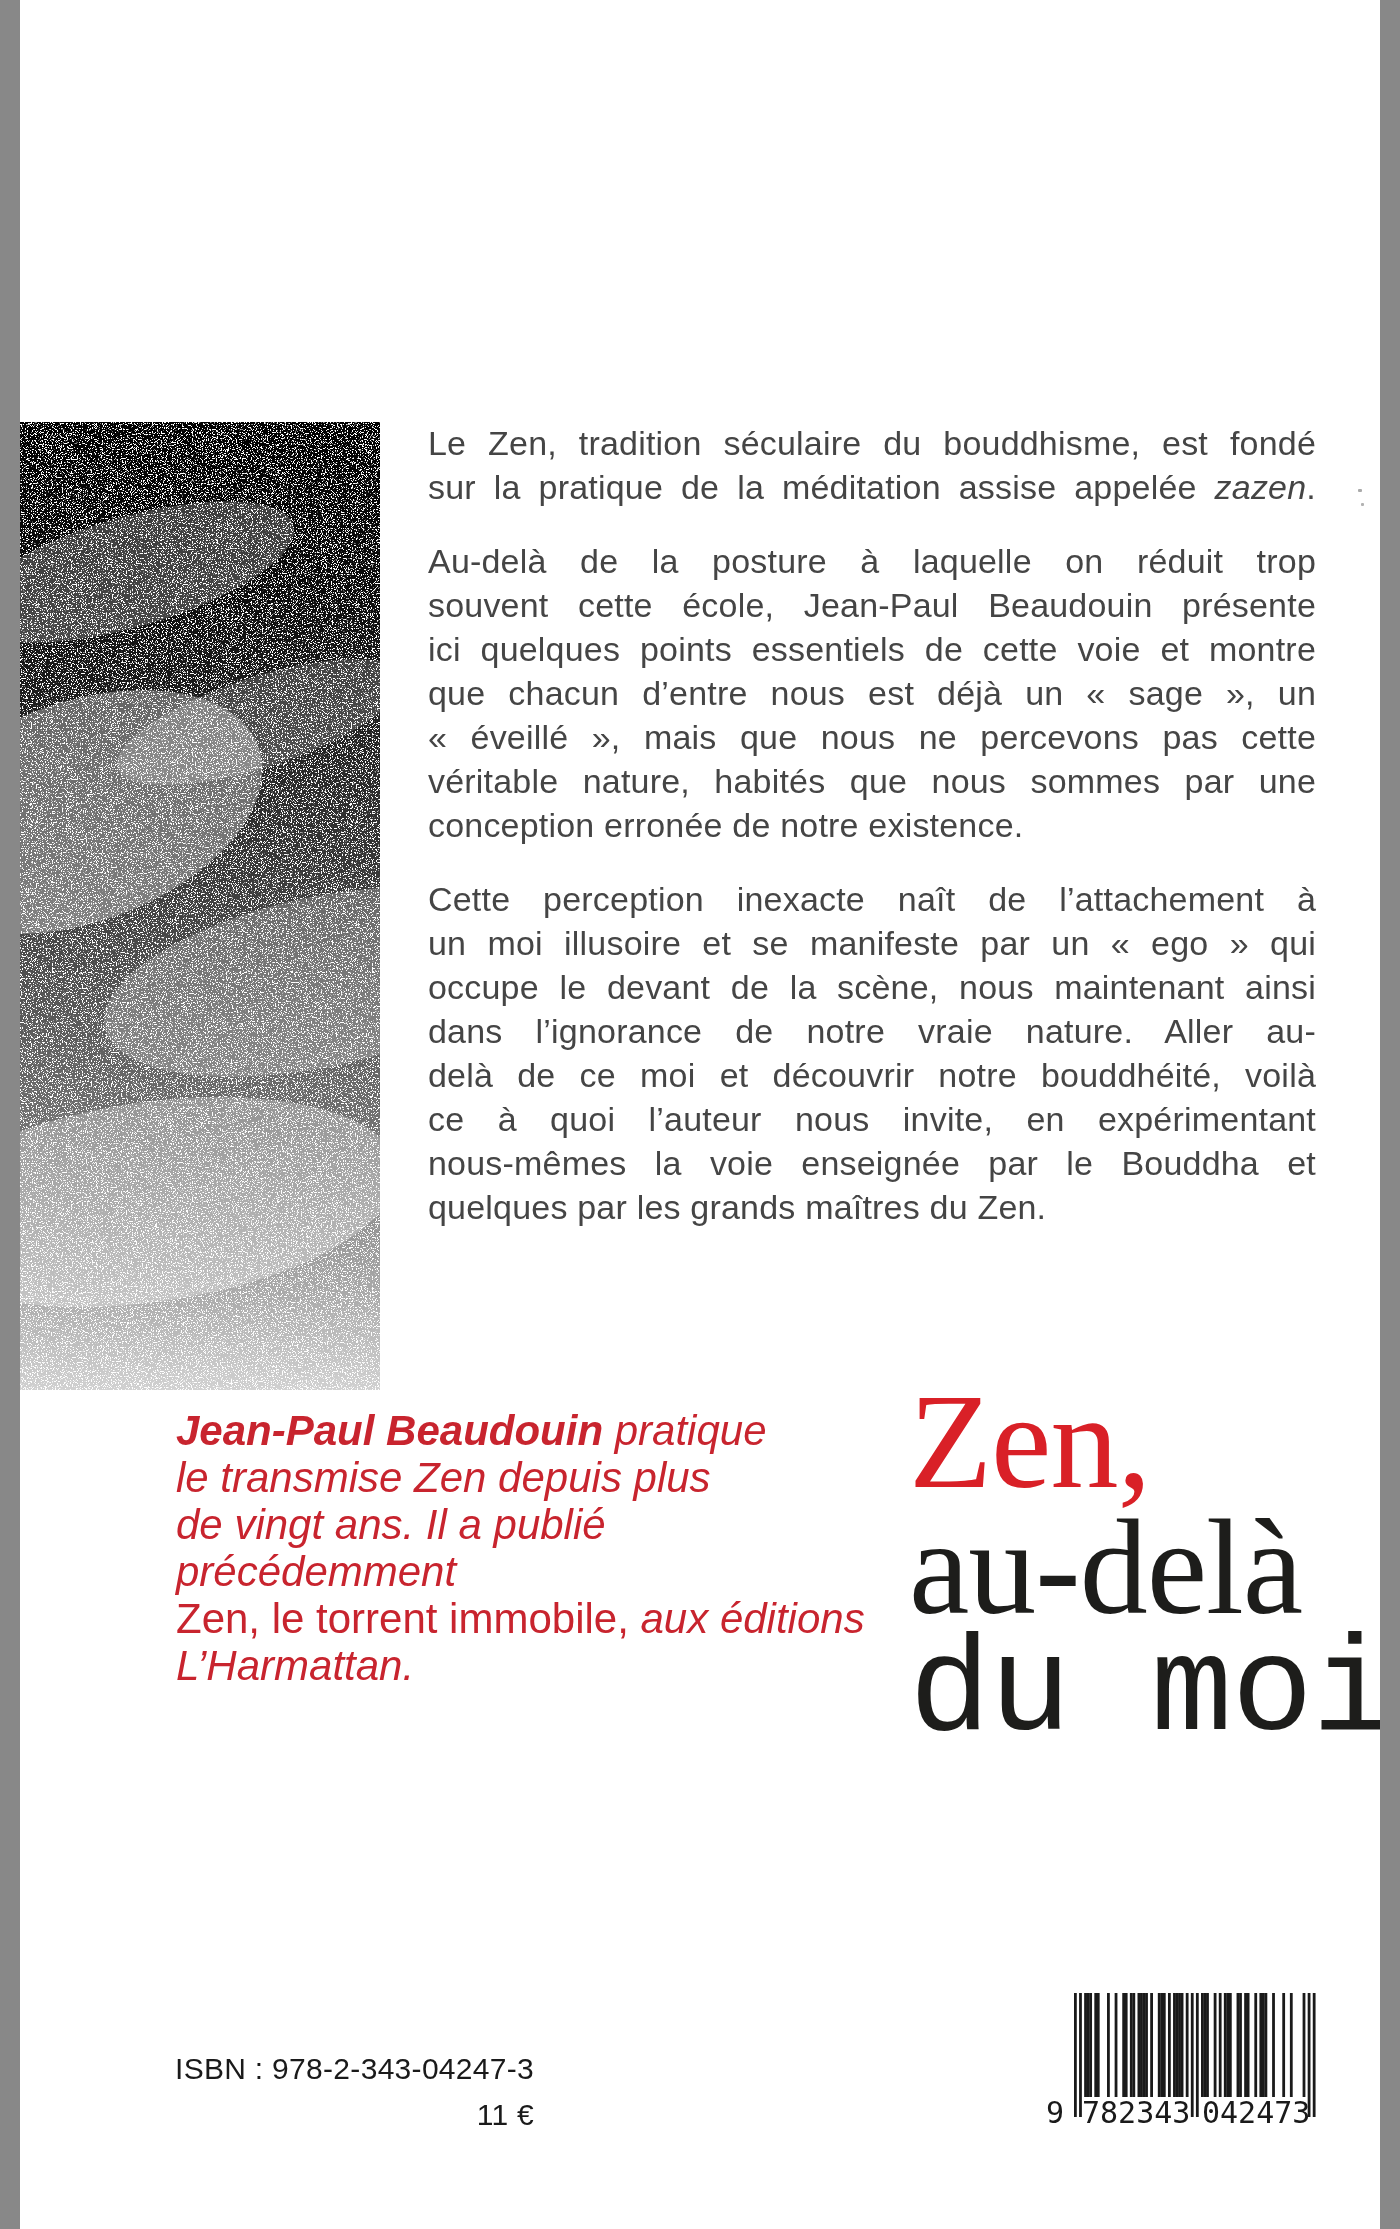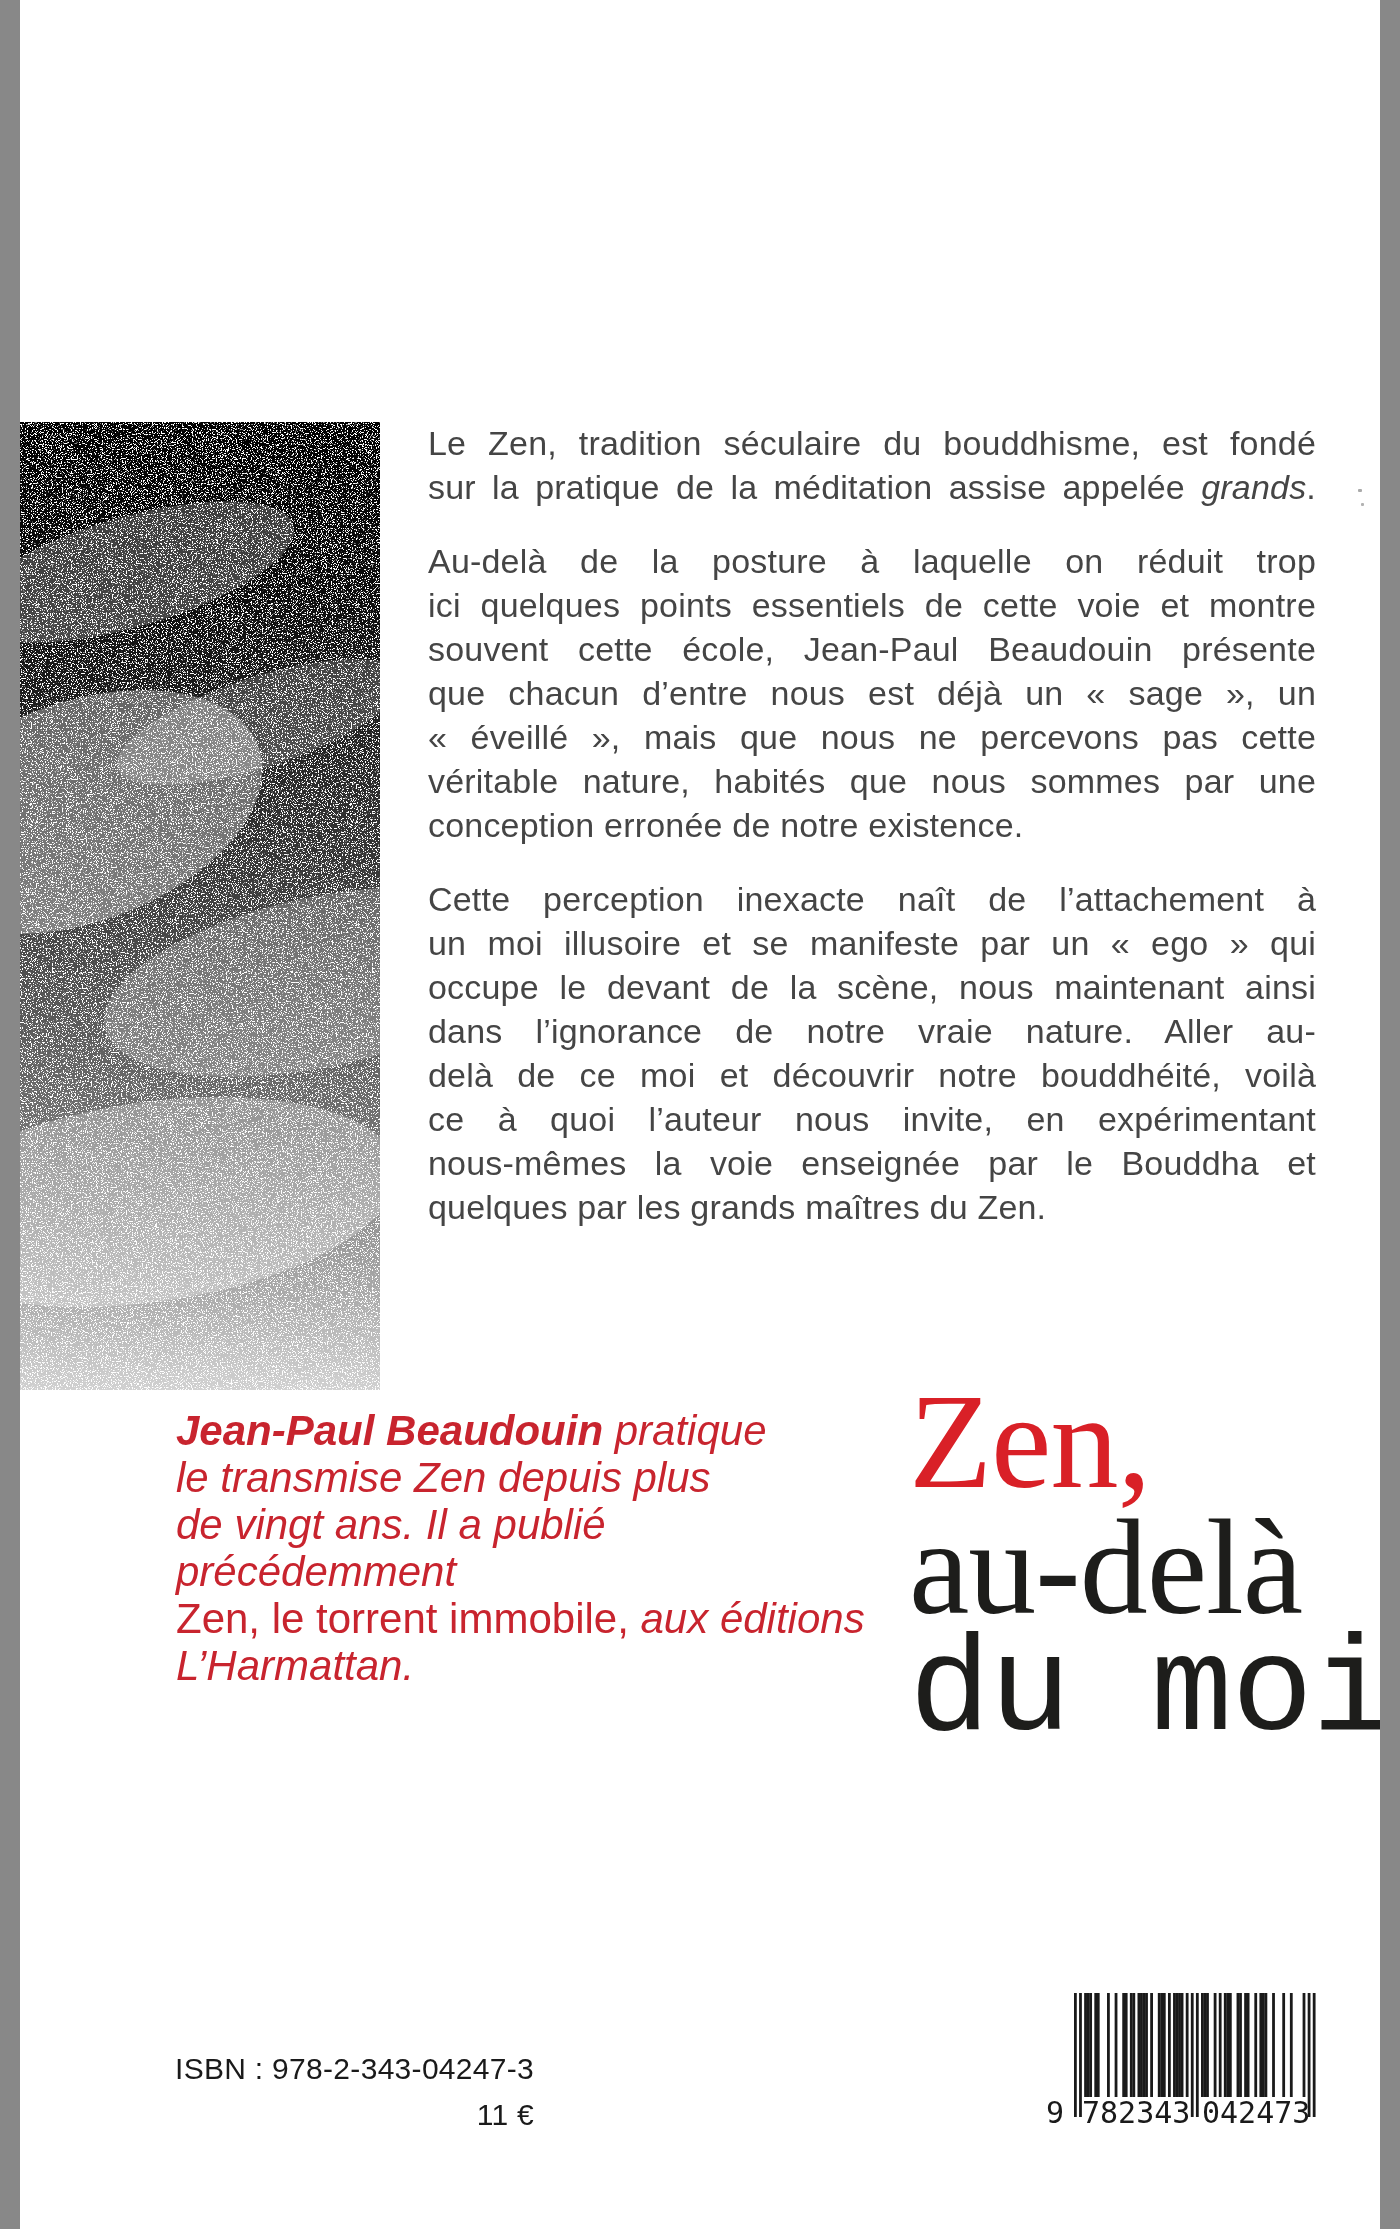--- a/index.html
+++ b/index.html
@@ -103,26 +103,26 @@
     <div class="speck" style="left:1389px;top:593px;width:3px;height:3px;opacity:.45"></div>
     <div class="speck" style="left:1394px;top:724px;width:2px;height:2px;opacity:.4"></div>
     <div class="speck" style="left:1391px;top:836px;width:2px;height:2px;opacity:.35"></div>
     <div class="speck" style="left:1393px;top:1103px;width:2px;height:2px;opacity:.4"></div>
     <div class="speck" style="left:1396px;top:1248px;width:2px;height:2px;opacity:.3"></div>
   </div>
 
   <div class="blurb" style="color: rgb(69, 69, 69);">
     <div class="para">
       <div class="jl">Le Zen, tradition séculaire du bouddhisme, est fondé</div>
-      <div class="jl"><span>sur la pratique de la méditation assise appelée </span><span class="it">grands</span><span>.</span></div>
+      <div class="jl"><span>sur la pratique de la méditation assise appelée </span><span class="it">zazen</span><span>.</span></div>
     </div>
     <div class="para">
       <div class="jl">Au-delà de la posture à laquelle on réduit trop</div>
+      <div class="jl">souvent cette école, Jean-Paul Beaudouin présente</div>
       <div class="jl">ici quelques points essentiels de cette voie et montre</div>
-      <div class="jl">souvent cette école, Jean-Paul Beaudouin présente</div>
       <div class="jl">que chacun d’entre nous est déjà un « sage », un</div>
       <div class="jl">« éveillé », mais que nous ne percevons pas cette</div>
       <div class="jl">véritable nature, habités que nous sommes par une</div>
       <div class="jl last">conception erronée de notre existence.</div>
     </div>
     <div class="para">
       <div class="jl">Cette perception inexacte naît de l’attachement à</div>
       <div class="jl">un moi illusoire et se manifeste par un « ego » qui</div>
       <div class="jl">occupe le devant de la scène, nous maintenant ainsi</div>
       <div class="jl">dans l’ignorance de notre vraie nature. Aller au-</div>

